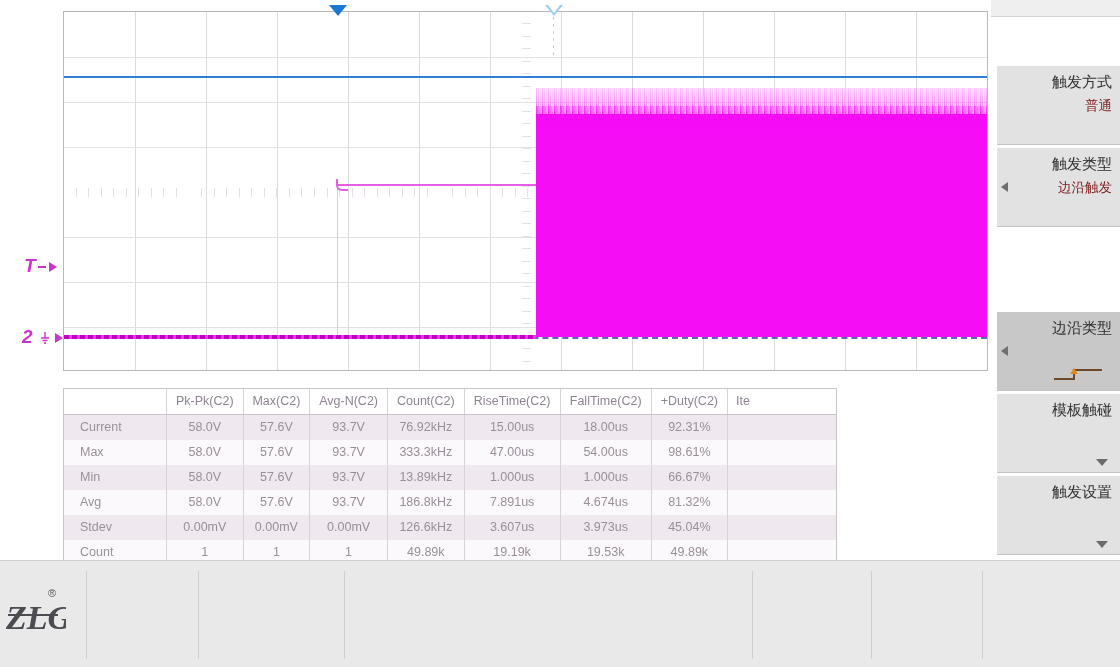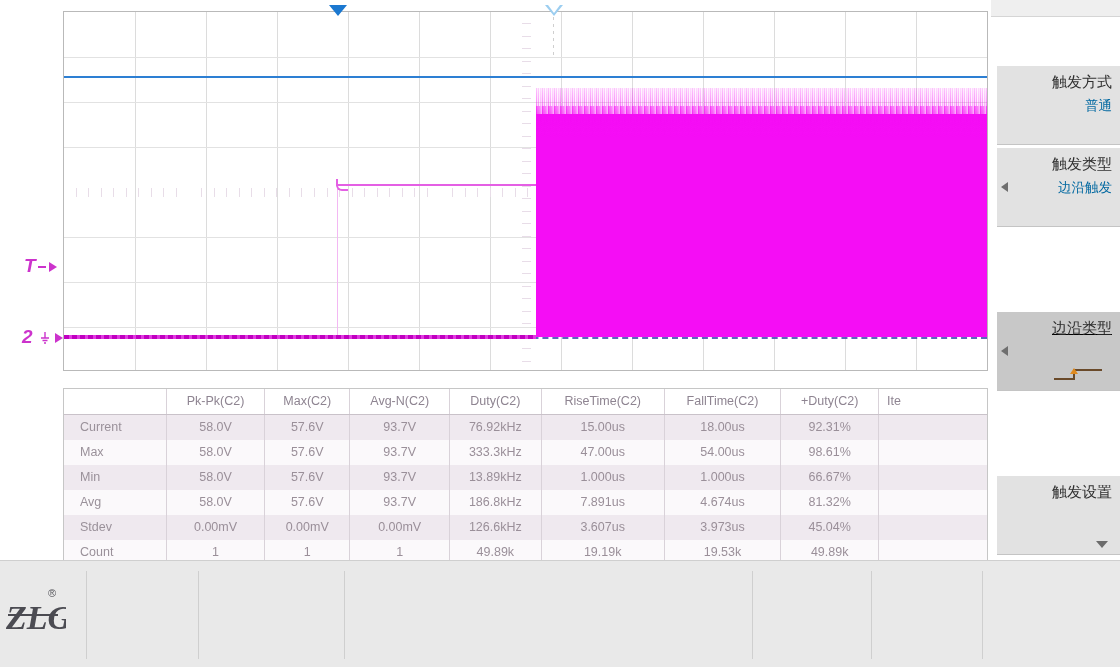--- a/index.html
+++ b/index.html
@@ -78,21 +78,21 @@
 
   
   .edge-label{position:absolute;color:#cc33cc;font-style:italic;font-weight:bold;}
   #t-label{left:24px;top:255px;font-size:19px;}
   #ch2-label{left:22px;top:326px;font-size:19px;}
   .arrow-r{display:inline-block;width:0;height:0;vertical-align:middle;margin-left:3px;
     border-top:5px solid transparent;border-bottom:5px solid transparent;border-left:8px solid #cc33cc;}
   .arrow-stem{display:inline-block;width:8px;height:2px;background:#cc33cc;vertical-align:middle;margin-left:2px;}
 
   
-  #meas-table{position:absolute;left:63px;top:388px;width:925px;
+  #meas-table{position:absolute;left:63px;top:388px;width:774px;
     border:1px solid #c6c6c6;box-sizing:border-box;background:#0f172a;}
   #meas-table table{border-collapse:collapse;width:100%;
     font-size:12.5px;color:#9a8f99;}
   #meas-table th,#meas-table td{
     padding:2px 8px;text-align:center;font-weight:normal;white-space:nowrap;
     border-right:1px solid #d9d2d9;height:21px;line-height:21px;}
   #meas-table th{color:#8e8491;border-bottom:1px solid #c9c2c9;background:#fff;}
   #meas-table td:first-child,#meas-table th:first-child{text-align:left;width:78px;padding-left:16px;}
   #meas-table tbody tr:nth-child(odd){background:#efe9ef;}
   #meas-table tbody tr:nth-child(even){background:#fbf9fb;}
@@ -100,23 +100,23 @@
 
   
   #sidebar{position:absolute;left:991px;top:0;width:129px;height:560px;background:#ffffff;}
   #sidebar-top-strip{position:absolute;left:0;top:0;right:0;height:16px;background:#efefef;border-bottom:1px solid #d5d5d5;}
   #sidebar-title{position:absolute;left:0;top:16px;right:0;height:47px;background:#cfcfcf;
     display:flex;align-items:center;justify-content:center;
     font-size:17px;color:#3a3a3a;letter-spacing:6px;}
   .side-item{position:absolute;left:6px;right:0;background:#e2e2e2;
     border-top:1px solid #ffffff;border-bottom:1px solid #c4c4c4;
     box-sizing:border-box;padding:6px 8px 6px 4px;}
-  .side-item.active{background:#c8c8c8;text-decoration:underline;}
+  .side-item.active{background:#c8c8c8;}
   .side-item .si-label{text-align:right;font-size:15px;color:#2f2f2f;line-height:20px;}
-  .side-item .si-value{text-align:right;font-size:13.5px;color:#0369a1;line-height:20px;margin-top:4px;}
+  .side-item .si-value{text-align:right;font-size:13.5px;color:#7f1d1d;line-height:20px;margin-top:4px;}
   .si-caret{position:absolute;left:4px;top:50%;transform:translateY(-50%);
     width:0;height:0;border-top:5px solid transparent;border-bottom:5px solid transparent;
     border-right:7px solid #6f6f6f;}
   .si-chevron{position:absolute;right:12px;bottom:6px;width:0;height:0;
     border-left:6px solid transparent;border-right:6px solid transparent;border-top:7px solid #6b6b6b;}
   .edge-glyph{position:absolute;right:14px;bottom:8px;width:54px;height:16px;}
 
   
   #status-bar{position:absolute;left:0;top:560px;width:1120px;height:107px;
     background:#e9e9e9;border-top:1px solid #cfcfcf;}
@@ -189,21 +189,21 @@
   </div>
 
   <div id="meas-table">
     <table>
       <thead>
         <tr>
           <th></th>
           <th>Pk-Pk(C2)</th>
           <th>Max(C2)</th>
           <th>Avg-N(C2)</th>
-          <th>Duty(C2)</th>
+          <th>Count(C2)</th>
           <th>RiseTime(C2)</th>
           <th>FallTime(C2)</th>
           <th>+Duty(C2)</th>
           <th style="text-align:left;width:92px;border-right:none">Ite</th>
         </tr>
       </thead>
       <tbody>
         <tr>
           <td>Current</td>
           <td>58.0V</td>
@@ -291,20 +291,24 @@
 
     <div class="side-item active" style="top:311px;height:80px">
       <span class="si-caret"></span>
       <div class="si-label">边沿类型</div>
       <svg class="edge-glyph" viewBox="0 0 54 16">
         <path d="M2 13 H22 L22 4 H50" stroke="#6a4a2a" stroke-width="2" fill="none"></path>
         <path d="M22 2 L18 8 L26 8 Z" fill="#e08a1e"></path>
       </svg>
     </div>
 
+    <div class="side-item" style="top:393px;height:80px">
+      <div class="si-label">模板触碰</div>
+      <span class="si-chevron"></span>
+    </div>
 
     <div class="side-item" style="top:475px;height:80px">
       <div class="si-label">触发设置</div>
       <span class="si-chevron"></span>
     </div>
   </div>
 
   <div id="status-bar">
 
     <svg id="logo" viewBox="0 0 60 50">

